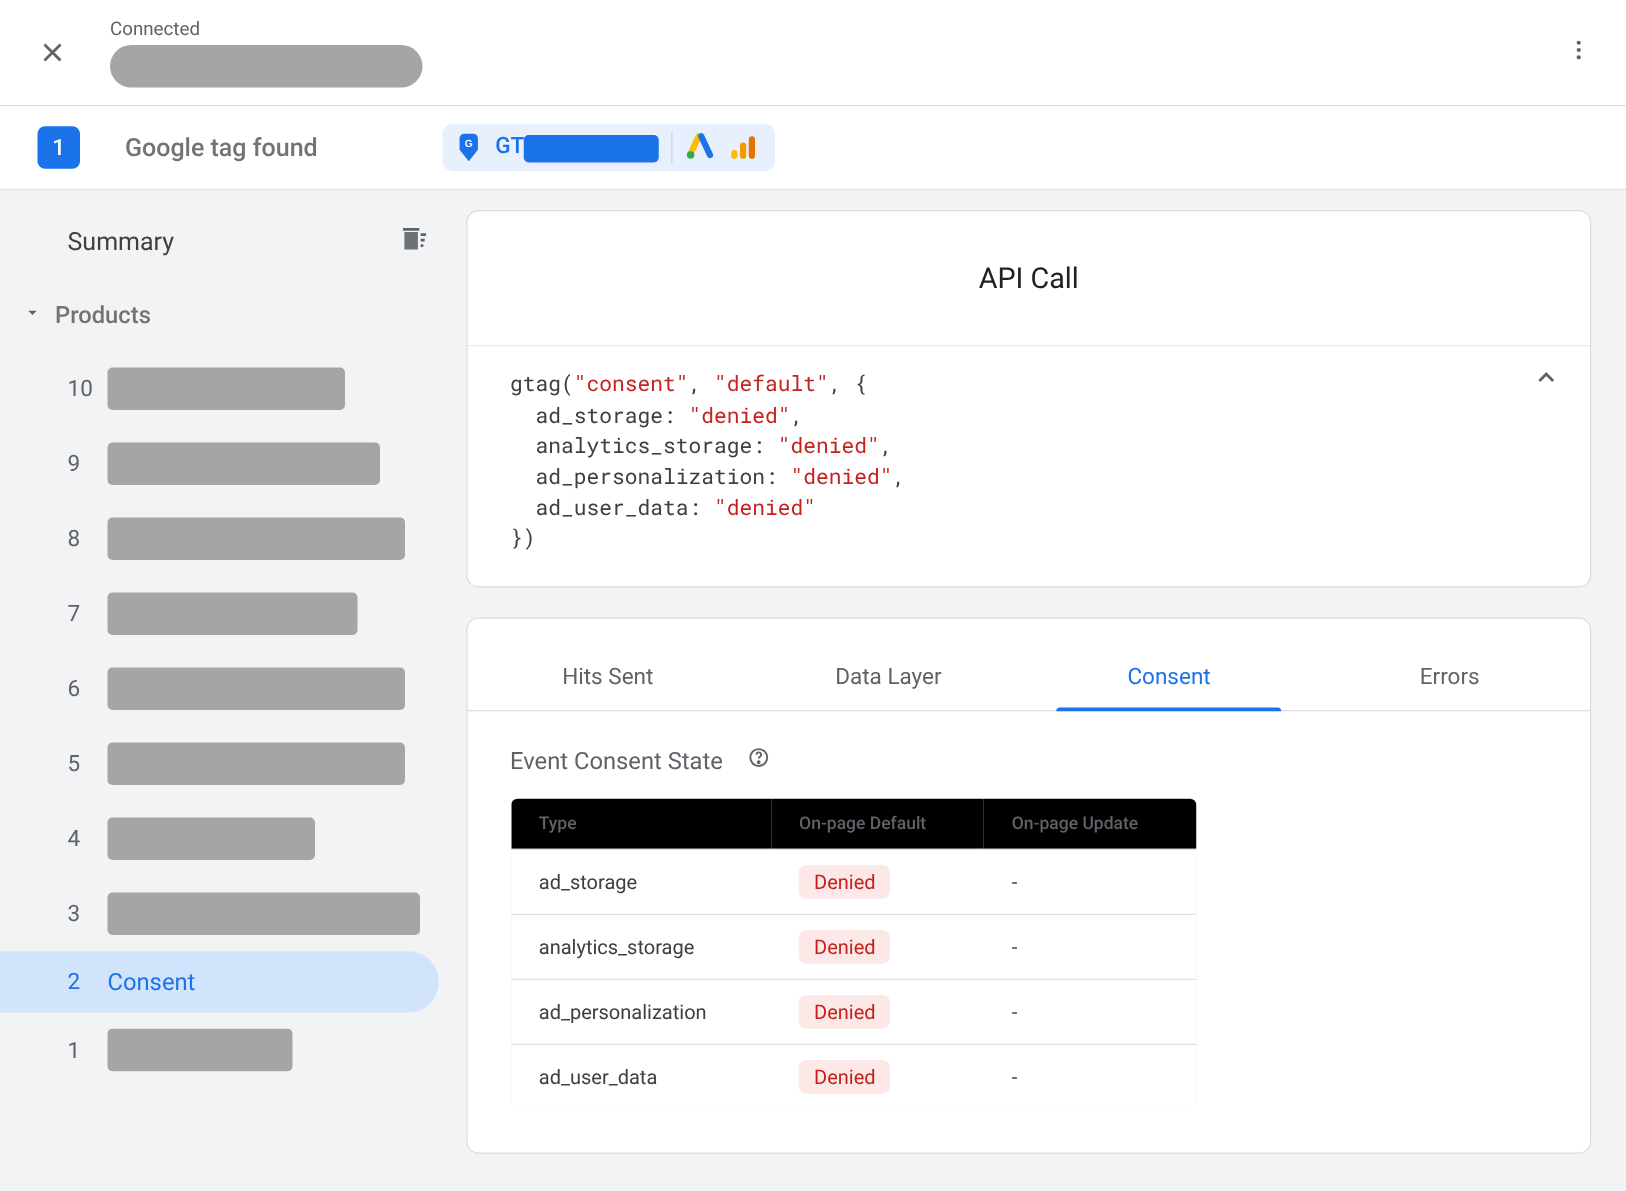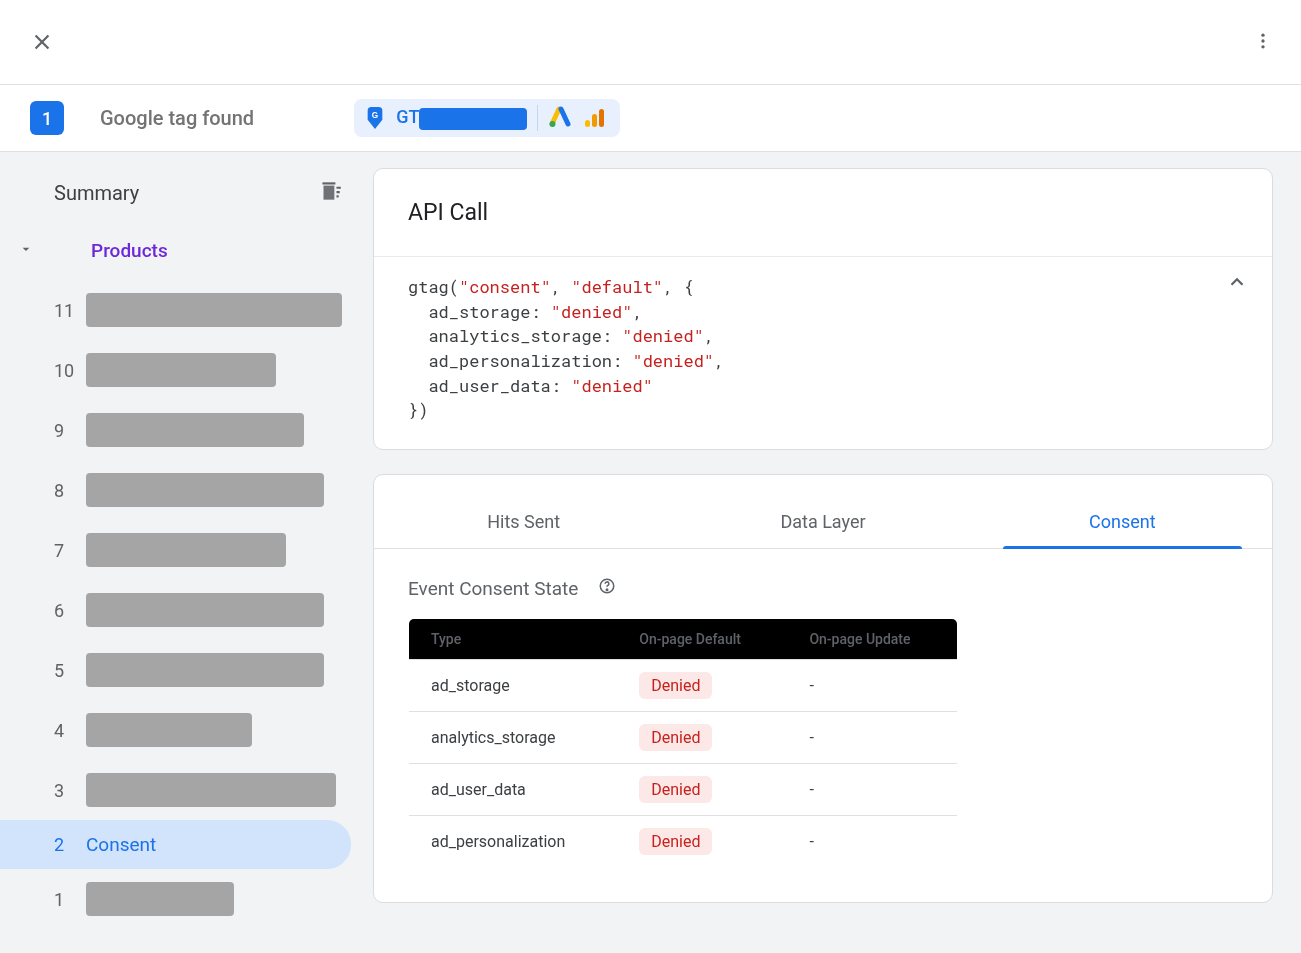--- a/index.html
+++ b/index.html
@@ -64,21 +64,21 @@
     display:flex; align-items:center; justify-content:space-between;
     padding: 0 30px 0 54px; margin-bottom: 24px;
   }
   .summary-label { font-size:20px; color:#404040; }
   .clear-icon { color:#5f6368; cursor:pointer; }
   .products-row {
     display:flex; align-items:center; gap:10px;
     padding: 8px 0 8px 18px; margin-bottom:10px;
   }
   .caret-down { color:#5f6368; }
-  .products-label { color:#6d28d9; font-size:19px; font-weight:500;margin-left:47px; }
+  .products-label { color:#737373; font-size:19px; font-weight:500; }
   .event-list { list-style:none; }
   .event-item {
     display:flex; align-items:center; gap:14px;
     padding: 13px 0 13px 54px; font-size:18px; color:#5f6368;
   }
   .event-num { width:18px; text-align:left; color:#5f6368; }
   .event-bar {
     background:#a5a5a5; height:34px; border-radius:4px;
   }
   .event-item.active {
@@ -86,23 +86,23 @@
     margin-right:22px;
   }
   .event-item.active .event-num { color:#1a73e8; }
   .event-item.active .event-name { color:#1a73e8; font-size:19px; }
   .content { flex:1; padding: 16px 28px 16px 0; }
   .card {
     background:#fff; border:1px solid #dadce0; border-radius:10px;
     margin-bottom: 24px;
   }
   .card-header {
-    padding: 30px 34px; font-size:23px; color:#202124;
+    padding: 40px 34px; font-size:23px; color:#202124;
     border-bottom:1px solid #e8eaed;
-    display:flex;align-items:center;justify-content:flex-start;
+    display:flex;align-items:center;justify-content:center;
   }
   .code-block {
     padding: 18px 34px 26px 34px;
     font-family: 'Roboto Mono', Menlo, Consolas, monospace;
     font-size:17px; line-height:1.45; white-space:pre;
     position:relative;
   }
   .chevron-up {
     position:absolute; top:14px; right:24px; color:#5f6368; cursor:pointer;
   }
@@ -151,20 +151,24 @@
 </head>
 <body>
 
 <div class="top-bar">
   <div class="top-left">
     <div class="close-x">
       <svg width="22" height="22" viewBox="0 0 24 24" fill="none" stroke="currentColor" stroke-width="2.4">
           <line x1="5" y1="5" x2="19" y2="19"></line>
           <line x1="19" y1="5" x2="5" y2="19"></line>
         </svg>
+    </div>
+    <div class="connected-block">
+      <span class="connected-label">Connected</span>
+      <span class="gray-pill-lg"></span>
     </div>
   </div>
   <div class="more-dots">
     <svg width="20" height="20" viewBox="0 0 24 24" fill="currentColor">
         <circle cx="12" cy="5" r="2"></circle>
         <circle cx="12" cy="12" r="2"></circle>
         <circle cx="12" cy="19" r="2"></circle>
       </svg>
   </div>
 </div>
@@ -210,24 +214,20 @@
     <div class="products-row">
       <span class="caret-down">
         <svg width="16" height="16" viewBox="0 0 24 24" fill="currentColor">
             <path d="M7 10l5 5 5-5z"></path>
           </svg>
       </span>
       <span class="products-label">Products</span>
     </div>
     <ul class="event-list" id="event-list">
         <li class="event-item">
-          <span class="event-num">11</span>
-          <span class="event-bar" style="width: 256px;"></span>
-        </li>
-        <li class="event-item">
           <span class="event-num">10</span>
           <span class="event-bar" style="width: 190px;"></span>
         </li>
         <li class="event-item">
           <span class="event-num">9</span>
           <span class="event-bar" style="width: 218px;"></span>
         </li>
         <li class="event-item">
           <span class="event-num">8</span>
           <span class="event-bar" style="width: 238px;"></span>
@@ -277,20 +277,21 @@
   ad_personalization: <span class="tok-str">"denied"</span>,
   ad_user_data: <span class="tok-str">"denied"</span>
 })</span></div>
     </div>
 
     <div class="card">
       <div class="tabs" id="tabs">
           <div class="tab">Hits Sent</div>
           <div class="tab">Data Layer</div>
           <div class="tab active">Consent</div>
+          <div class="tab">Errors</div>
         </div>
       <div class="output-body">
         <div class="section-title">
           <span>Event Consent State</span>
           <span class="help-circle">
             <svg width="18" height="18" viewBox="0 0 24 24" fill="none" stroke="currentColor" stroke-width="2">
                 <circle cx="12" cy="12" r="9"></circle>
                 <path d="M9.5 9a2.5 2.5 0 1 1 3.5 2.3c-.8.4-1 .9-1 1.7"></path>
                 <circle cx="12" cy="17" r="1" fill="currentColor"></circle>
               </svg>
@@ -309,27 +310,27 @@
                 <td>ad_storage</td>
                 <td><span class="denied-badge">Denied</span></td>
                 <td>-</td>
               </tr>
               <tr>
                 <td>analytics_storage</td>
                 <td><span class="denied-badge">Denied</span></td>
                 <td>-</td>
               </tr>
               <tr>
+                <td>ad_personalization</td>
+                <td><span class="denied-badge">Denied</span></td>
+                <td>-</td>
+              </tr>
+              <tr>
                 <td>ad_user_data</td>
                 <td><span class="denied-badge">Denied</span></td>
                 <td>-</td>
               </tr>
-              <tr>
-                <td>ad_personalization</td>
-                <td><span class="denied-badge">Denied</span></td>
-                <td>-</td>
-              </tr>
             </tbody>
         </table>
       </div>
     </div>
   </div>
 </div>
 
 </body></html>

